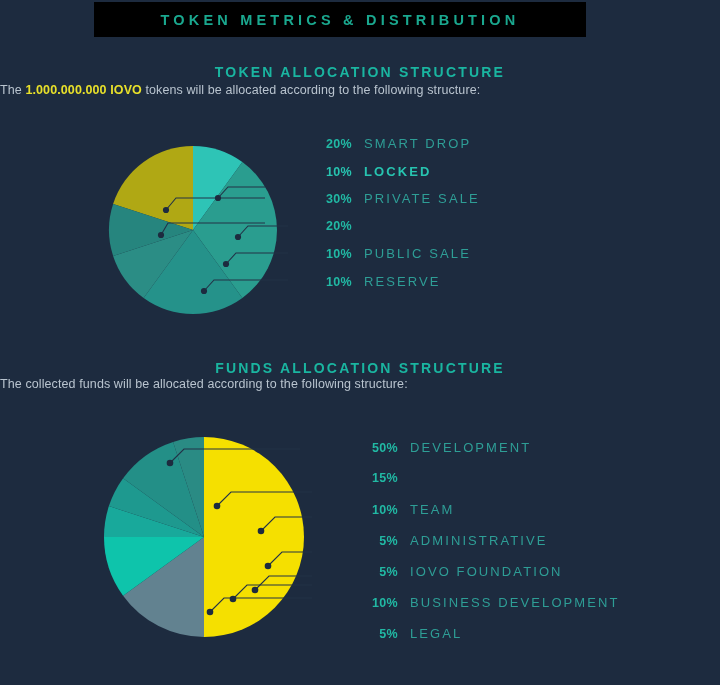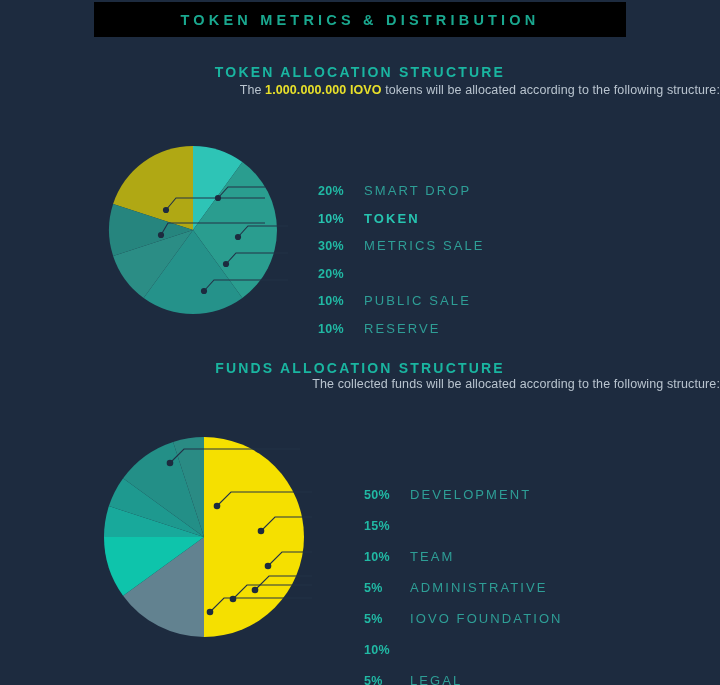--- a/index.html
+++ b/index.html
@@ -14,21 +14,21 @@
     overflow: hidden;
     font-family: "Liberation Sans", sans-serif;
     color: #cfd8e0;
   }
 
   
   .title-banner {
     position: absolute;
     left: 94px;
     top: 2px;
-    width: 532px;
+    width: 492px;
     height: 35px;
     background: #000000;
     display: flex;
     align-items: center;
     justify-content: center;
   }
   .title-banner .title-text {
     font-size: 14.5px;
     letter-spacing: 4.2px;
     font-weight: bold;
@@ -44,21 +44,21 @@
     text-align: center;
     font-size: 14px;
     font-weight: bold;
     letter-spacing: 2.2px;
     color: #1ab5a0;
   }
   .section-desc {
     position: absolute;
     width: 720px;
     left: 0;
-    text-align: right;
+    text-align: left;
     font-size: 12.5px;
     color: #b9c4cf;
     letter-spacing: 0.1px;
   }
   .section-desc .hl {
     color: #e8e02a;
     font-weight: bold;
   }
 
   #token-heading { top: 64px; }
@@ -80,23 +80,22 @@
     display: flex;
     align-items: baseline;
   }
   #legend-token .legend-row { height: 27.5px; }
   #legend-funds .legend-row { height: 31px; }
 
   .legend-pct {
     font-size: 12.5px;
     font-weight: bold;
     color: #21b9a4;
-    text-align: left;
+    text-align: right;
     letter-spacing: 0.3px;
-    margin-top: 48px;
   }
   #legend-token .legend-pct { width: 34px; }
   #legend-funds .legend-pct { width: 34px; }
 
   .legend-label {
     font-size: 13px;
     letter-spacing: 2.1px;
     color: #2e9e96;
     padding-left: 12px;
     white-space: nowrap;
@@ -151,25 +150,25 @@
   </svg>
 </div>
 
 <div class="legend" id="legend-token">
     <div class="legend-row">
       <span class="legend-pct">20%</span>
       <span class="legend-label">SMART DROP</span>
     </div>
     <div class="legend-row emphasis">
       <span class="legend-pct">10%</span>
-      <span class="legend-label">TOKEN</span>
+      <span class="legend-label">LOCKED</span>
     </div>
     <div class="legend-row">
       <span class="legend-pct">30%</span>
-      <span class="legend-label">METRICS SALE</span>
+      <span class="legend-label">PRIVATE SALE</span>
     </div>
     <div class="legend-row">
       <span class="legend-pct">20%</span>
     </div>
     <div class="legend-row">
       <span class="legend-pct">10%</span>
       <span class="legend-label">PUBLIC SALE</span>
     </div>
     <div class="legend-row">
       <span class="legend-pct">10%</span>
@@ -228,18 +227,19 @@
     <div class="legend-row">
       <span class="legend-pct">5%</span>
       <span class="legend-label">ADMINISTRATIVE</span>
     </div>
     <div class="legend-row">
       <span class="legend-pct">5%</span>
       <span class="legend-label">IOVO FOUNDATION</span>
     </div>
     <div class="legend-row">
       <span class="legend-pct">10%</span>
+      <span class="legend-label">BUSINESS DEVELOPMENT</span>
     </div>
     <div class="legend-row">
       <span class="legend-pct">5%</span>
       <span class="legend-label">LEGAL</span>
     </div>
   </div>
 
 </body></html>

